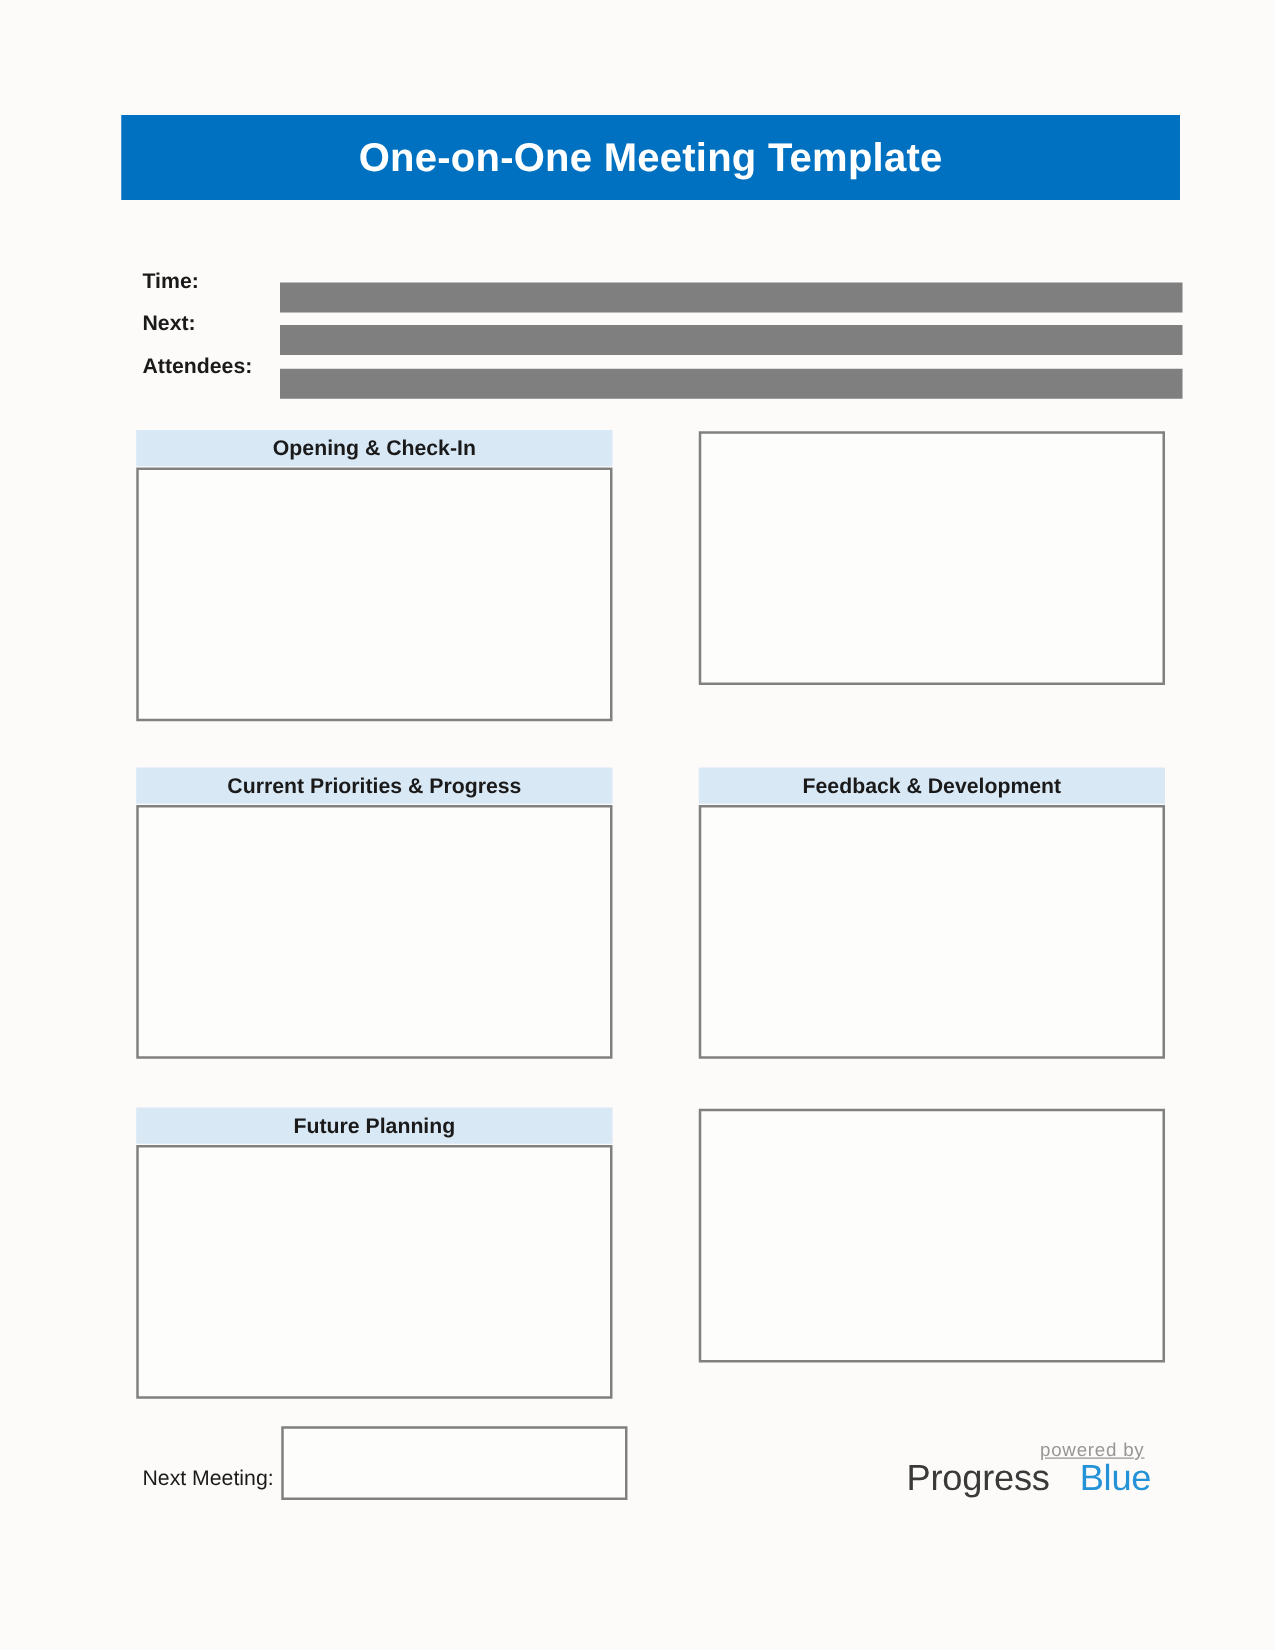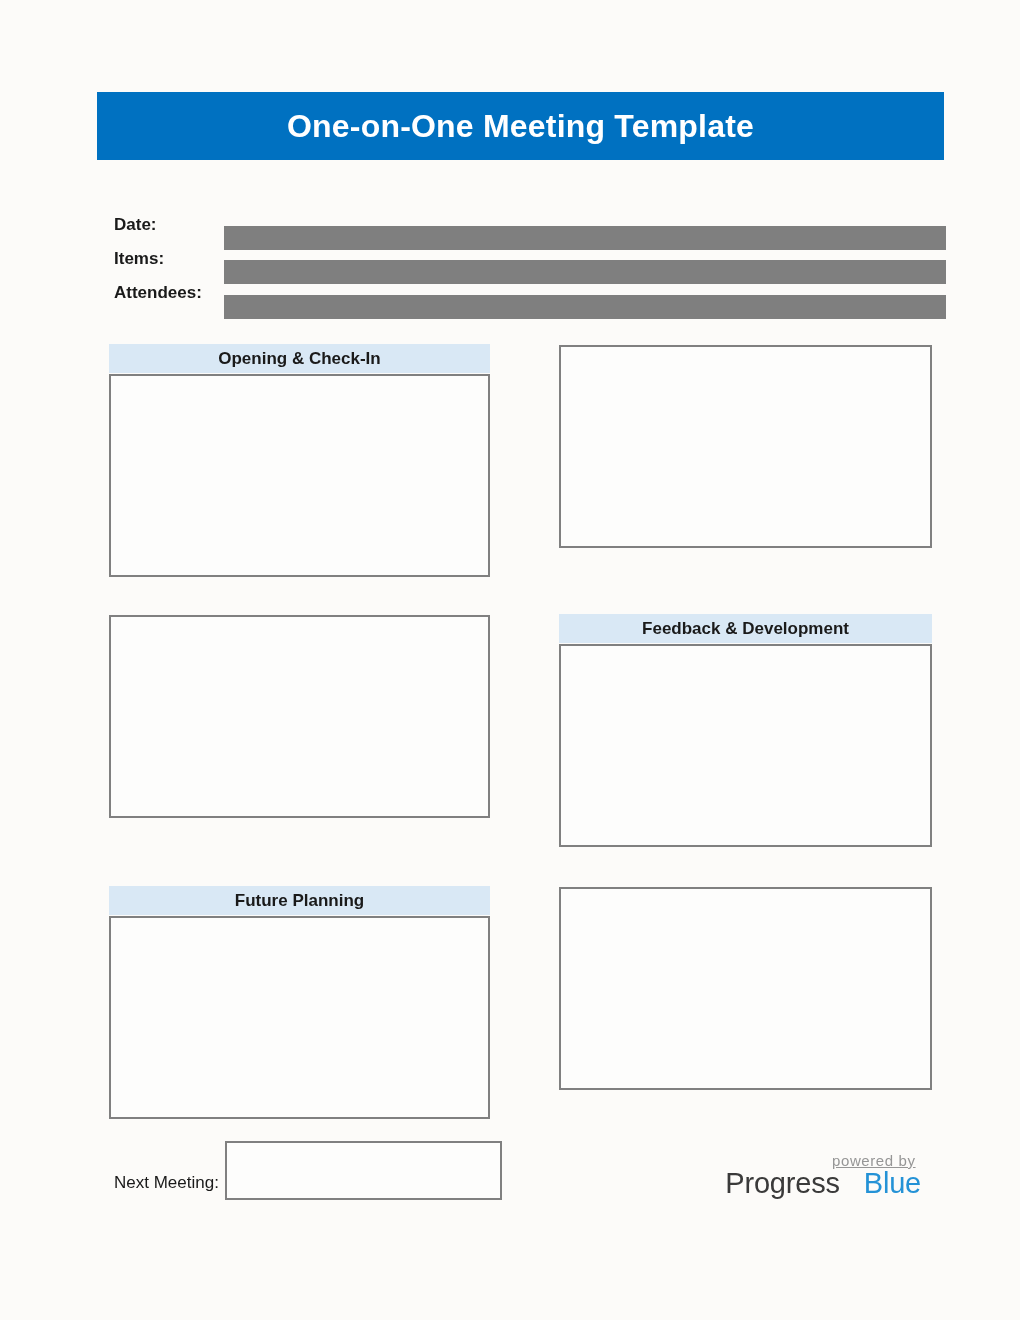--- a/index.html
+++ b/index.html
@@ -85,41 +85,44 @@
   .brand .brand-dark{color:var(--brand-dark);}
   .brand .brand-blue{color:var(--brand-blue);}
 </style>
 </head>
 <body>
 
 <div class="title-bar">
   <span>One-on-One Meeting Template</span>
 </div>
 
-<div class="field-label f0">Date:</div>
+<div class="field-label f0">Time:</div>
 <div class="field-line l0"></div>
 
-<div class="field-label f1">Items:</div>
+<div class="field-label f1">Next:</div>
 <div class="field-line l1"></div>
 
 <div class="field-label f2">Attendees:</div>
 <div class="field-line l2"></div>
 
 <div class="section col-left row-0">
   <div class="section-header">
     <span>Opening &amp; Check-In</span>
   </div>
   <div class="section-box"></div>
 </div>
 
 <div class="section col-right row-0">
   <div class="section-box"></div>
 </div>
 
 <div class="section col-left row-1">
+  <div class="section-header">
+    <span>Current Priorities &amp; Progress</span>
+  </div>
   <div class="section-box"></div>
 </div>
 
 <div class="section col-right row-1">
   <div class="section-header">
     <span>Feedback &amp; Development</span>
   </div>
   <div class="section-box"></div>
 </div>
 

